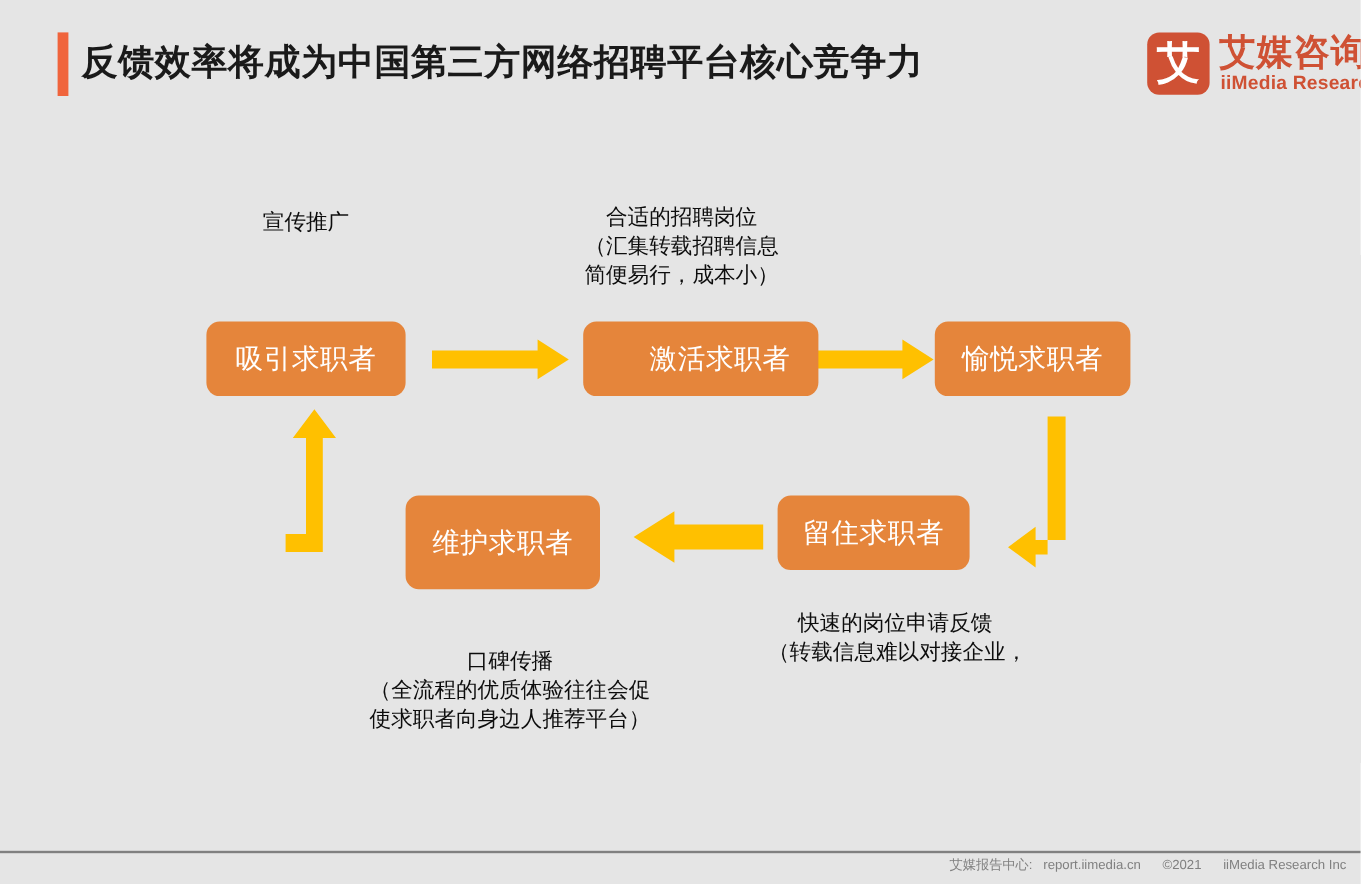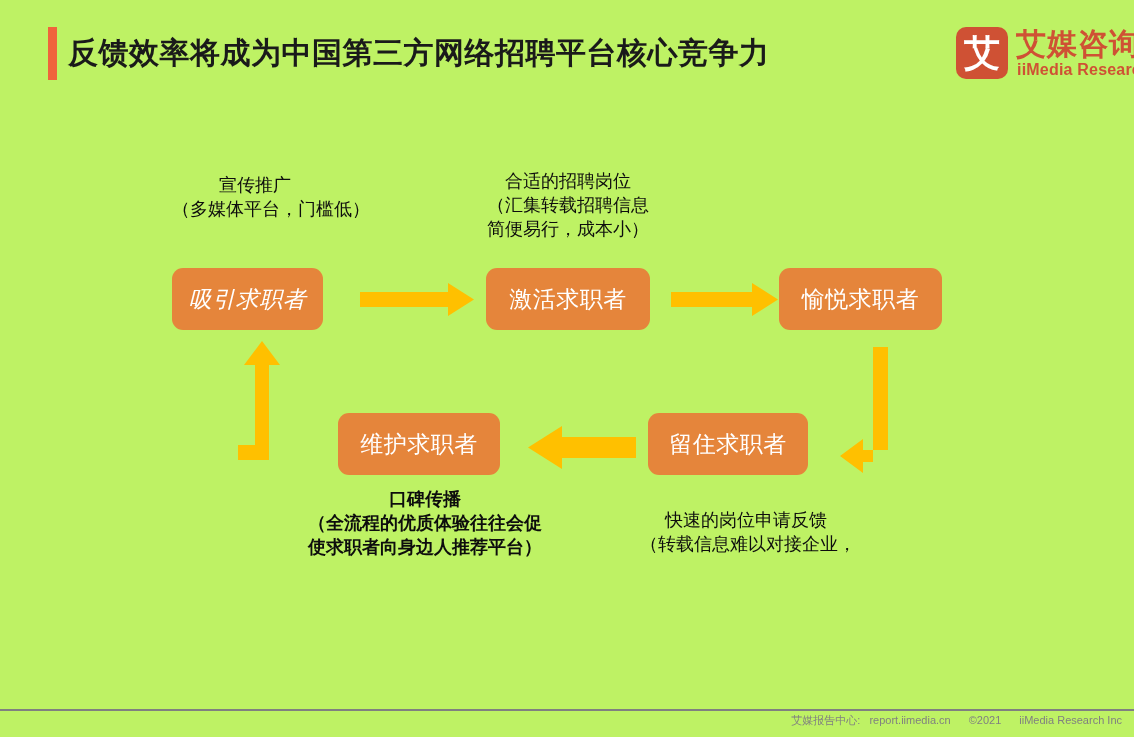--- a/index.html
+++ b/index.html
@@ -9,21 +9,21 @@
     background: #ffffff;
   }
   body {
     font-family: "Liberation Sans", "DejaVu Sans", sans-serif;
     -webkit-font-smoothing: antialiased;
   }
   .slide {
     position: relative;
     width: 1134px;
     height: 737px;
-    background: #bef264;
+    background: #e5e5e5;
     overflow: hidden;
   }
 
   
   .header {
     position: absolute;
     left: 0;
     top: 0;
     width: 1134px;
     height: 110px;
@@ -194,58 +194,57 @@
         <polygon fill="#ffc000" points="636,437 562,437 562,426 528,447.5 562,469 562,458 636,458"></polygon>
       </g>
 
       <g>
         <polygon fill="#ffc000" points="268,460 238,460 238,445 255,445 255,365 244,365 262,341 280,365 269,365 269,460"></polygon>
       </g>
     </svg>
 
     <div class="caption" style="left:172px; top:173px; width:166px;">
       <div>宣传推广</div>
-      <div>（多媒体平台，门槛低）</div>
     </div>
 
     <div class="caption" style="left:483px; top:169px; width:170px;">
       <div>合适的招聘岗位</div>
       <div>（汇集转载招聘信息</div>
       <div>简便易行，成本小）</div>
     </div>
 
 
     <div class="caption" style="left:640px; top:509px; width:212px;font-family:Liberation Mono, monospace;">
       <div>快速的岗位申请反馈</div>
       <div>（转载信息难以对接企业，</div>
     </div>
 
-    <div class="caption" style="left:285px; top:487px; width:280px;font-weight:bold;">
+    <div class="caption" style="left:285px; top:539px; width:280px;">
       <div>口碑传播</div>
       <div>（全流程的优质体验往往会促</div>
       <div>使求职者向身边人推荐平台）</div>
     </div>
 
-    <div class="node" style="left: 172px; top: 268px; width: 151px; height: 62px; background: rgb(229, 133, 59); font-style: italic;">
+    <div class="node" style="left: 172px; top: 268px; width: 166px; height: 62px; background: rgb(229, 133, 59);">
       <span>吸引求职者</span>
     </div>
 
-    <div class="node" style="left: 486px; top: 268px; width: 164px; height: 62px; background: rgb(229, 133, 59);">
+    <div class="node" style="left: 486px; top: 268px; width: 164px; height: 62px; background: rgb(229, 133, 59); padding-left: 32px;">
       <span>激活求职者</span>
     </div>
 
     <div class="node" style="left: 779px; top: 268px; width: 163px; height: 62px; background: rgb(229, 133, 59);">
       <span>愉悦求职者</span>
     </div>
 
     <div class="node" style="left: 648px; top: 413px; width: 160px; height: 62px; background: rgb(229, 133, 59);">
       <span>留住求职者</span>
     </div>
 
-    <div class="node" style="left: 338px; top: 413px; width: 162px; height: 62px; background: rgb(229, 133, 59); justify-content: center;">
+    <div class="node" style="left: 338px; top: 413px; width: 162px; height: 78px; background: rgb(229, 133, 59); justify-content: center;">
       <span>维护求职者</span>
     </div>
 
   </div>
 
   <div class="footer-rule" style="background: rgb(128, 128, 128);"></div>
   <div class="footer-text" style="color: rgb(128, 128, 128);">
     <span>艾媒报告中心:</span><span class="fspace"></span><span>report.iimedia.cn</span><span class="fspace"></span><span class="fspace"></span><span>©2021</span><span class="fspace"></span><span class="fspace"></span><span>iiMedia Research  Inc</span>
   </div>
 

